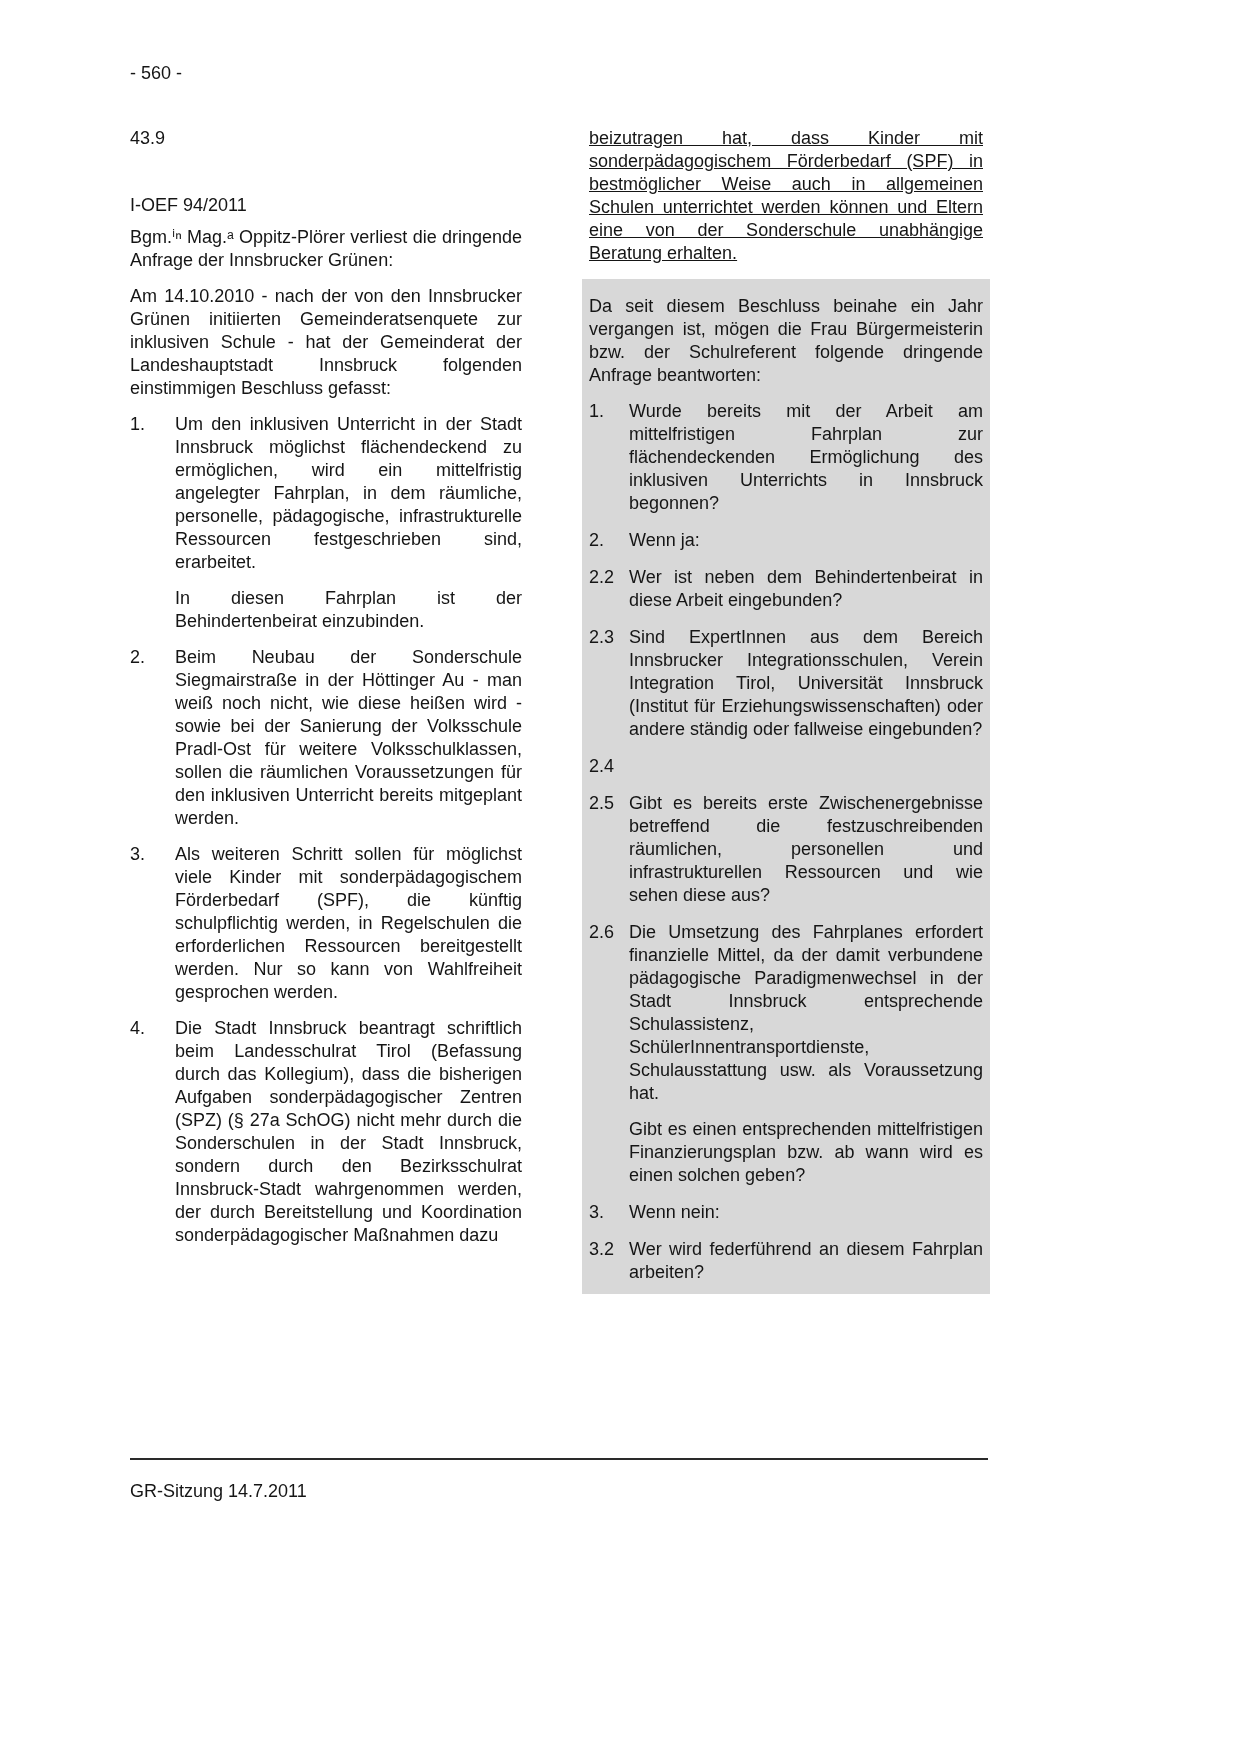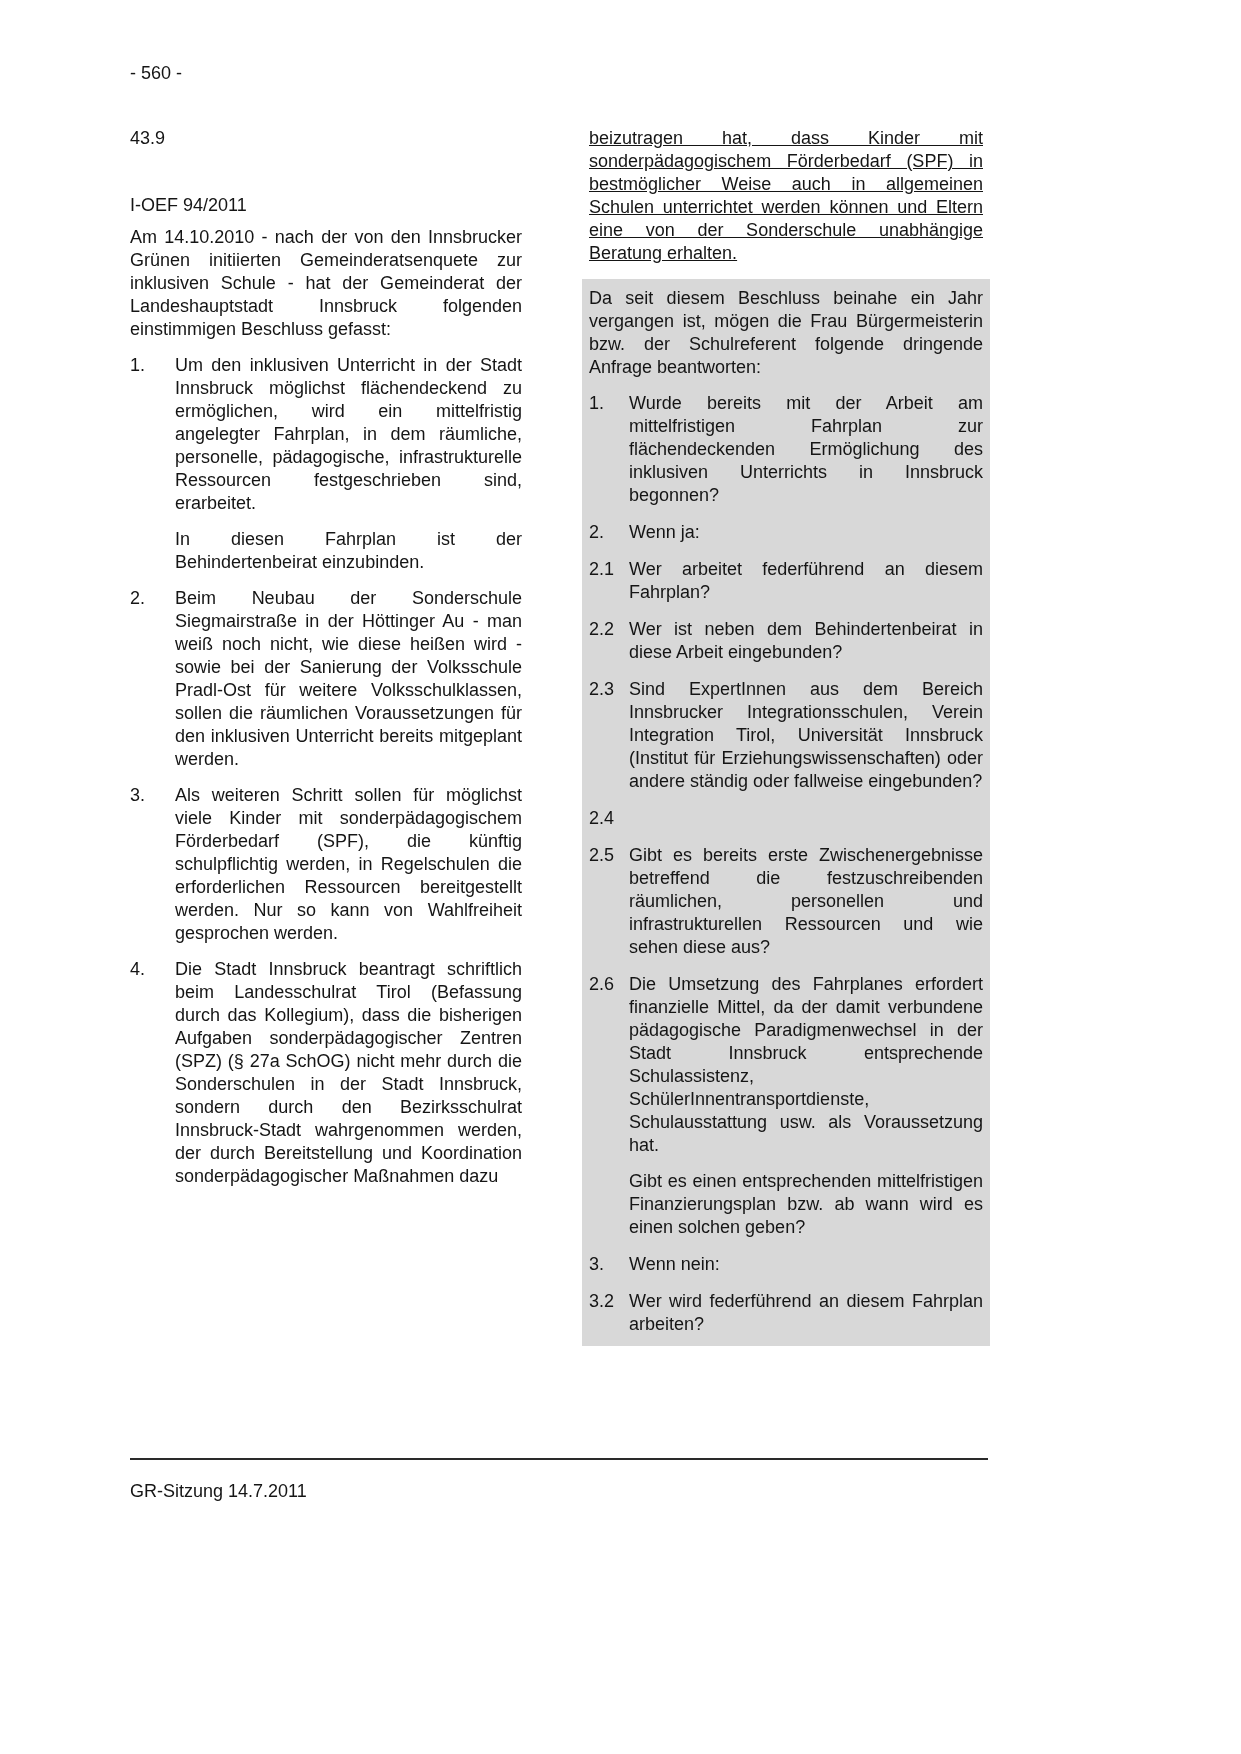--- a/index.html
+++ b/index.html
@@ -46,21 +46,21 @@
   .col-left  .li-num { flex: 0 0 45px; width: 45px; }
   .col-right .li-num { flex: 0 0 40px; width: 40px; }
   .li-body { flex: 1 1 auto; min-width: 0; }
   .li-extra { margin-top: 13px; }
 
   .continuation { margin-bottom: 14px; text-decoration: underline; }
 
   .inquiry-highlight {
     background: #d8d8d8;
     margin: 8px -7px;
-    padding: 8px 7px 10px 7px;
+    padding: 16px 7px 10px 7px;
   }
   .inquiry-highlight .list-item { margin-bottom: 14px; }
   .inquiry-highlight .list-item:last-child { margin-bottom: 0; }
 
   .footer {
     position: absolute;
     left: 130px;
     top: 1458px;
     width: 858px;
     border-top: 2px solid #2a2a2a;
@@ -73,20 +73,21 @@
 <div class="page-number">- 560 -</div>
 
 <div class="column col-left">
 
   <div class="agenda-head">
     <span class="agenda-num">43.9</span>
     <span class="agenda-ref">I-OEF 94/2011</span>
   </div>
 
 
+  <p class="para just">Bgm.ⁱⁿ Mag.ᵃ Oppitz-Plörer verliest die dringende Anfrage der Innsbrucker Grünen:</p>
 
   <p class="para just">Am 14.10.2010 - nach der von den Innsbrucker Grünen initiierten Gemeinderatsenquete zur inklusiven Schule - hat der Gemeinderat der Landeshauptstadt Innsbruck folgenden einstimmigen Beschluss gefasst:</p>
 
   <div class="list-item">
     <span class="li-num">1.</span>
     <div class="li-body">
       <p class="just">Um den inklusiven Unterricht in der Stadt Innsbruck möglichst flächendeckend zu ermöglichen, wird ein mittelfristig angelegter Fahrplan, in dem räumliche, personelle, pädagogische, infrastrukturelle Ressourcen festgeschrieben sind, erarbeitet.</p>
       <p class="just li-extra">In diesen Fahrplan ist der Behindertenbeirat einzubinden.</p>
     </div>
   </div>
@@ -129,26 +130,20 @@
       </div>
     </div>
 
     <div class="list-item">
       <span class="li-num">2.</span>
       <div class="li-body">
         <p class="just">Wenn ja:</p>
       </div>
     </div>
 
-    <div class="list-item">
-      <span class="li-num">2.1</span>
-      <div class="li-body">
-        <p class="just">Wer arbeitet federführend an diesem Fahrplan?</p>
-      </div>
-    </div>
 
     <div class="list-item">
       <span class="li-num">2.2</span>
       <div class="li-body">
         <p class="just">Wer ist neben dem Behindertenbeirat in diese Arbeit eingebunden?</p>
       </div>
     </div>
 
     <div class="list-item">
       <span class="li-num">2.3</span>

